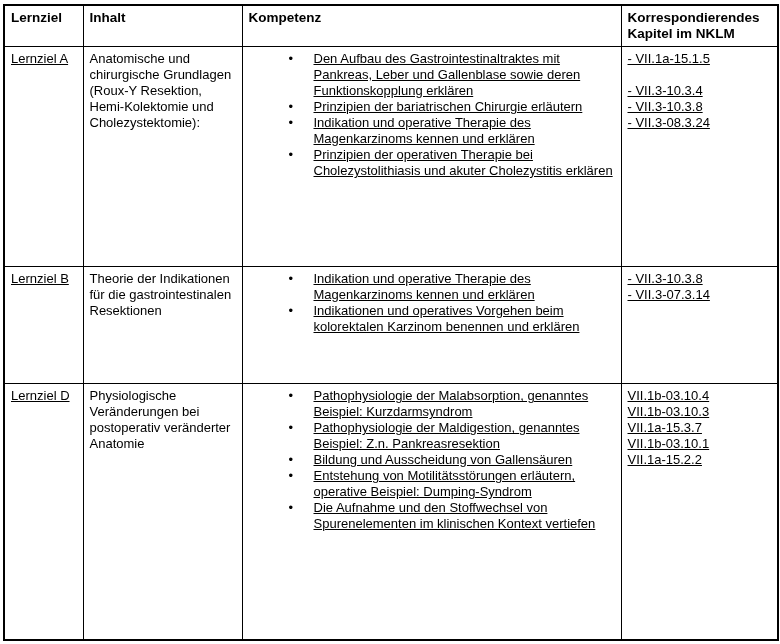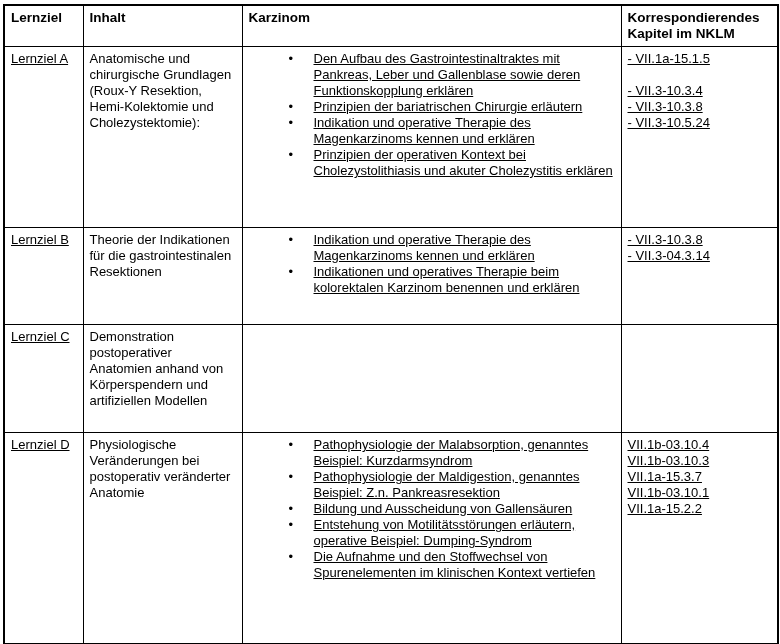--- a/index.html
+++ b/index.html
@@ -56,21 +56,21 @@
   <colgroup>
     <col class="c-lernziel">
       <col class="c-inhalt">
       <col class="c-kompetenz">
       <col class="c-nklm">
   </colgroup>
   <thead>
     <tr class="r-header">
       <th>Lernziel</th>
       <th>Inhalt</th>
-      <th>Karzinom</th>
+      <th>Kompetenz</th>
       <th>Korrespondierendes Kapitel im NKLM</th>
     </tr>
   </thead>
   <tbody>
 
     <tr class="r-a">
       <td>
         <span class="lz">Lernziel A</span>
       </td>
       <td>Anatomische und chirurgische Grundlagen (Roux-Y Resektion, Hemi-Kolektomie und Cholezystektomie):</td>
@@ -83,64 +83,56 @@
           <li>
             <span class="blt">•</span>
             <span class="btxt">Prinzipien der bariatrischen Chirurgie erläutern</span>
           </li>
           <li>
             <span class="blt">•</span>
             <span class="btxt">Indikation und operative Therapie des Magenkarzinoms kennen und erklären</span>
           </li>
           <li>
             <span class="blt">•</span>
-            <span class="btxt">Prinzipien der operativen Kontext bei Cholezystolithiasis und akuter Cholezystitis erklären</span>
+            <span class="btxt">Prinzipien der operativen Therapie bei Cholezystolithiasis und akuter Cholezystitis erklären</span>
           </li>
         </ul>
       </td>
       <td>
         <div class="nklm-line">- VII.1a-15.1.5</div>
         <div class="nklm-line"></div>
         <div class="nklm-line">- VII.3-10.3.4</div>
         <div class="nklm-line">- VII.3-10.3.8</div>
-        <div class="nklm-line">- VII.3-10.5.24</div>
+        <div class="nklm-line">- VII.3-08.3.24</div>
       </td>
     </tr>
 
     <tr class="r-b">
       <td>
         <span class="lz">Lernziel B</span>
       </td>
       <td>Theorie der Indikationen für die gastrointestinalen Resektionen</td>
       <td>
         <ul class="kompetenz-list">
           <li>
             <span class="blt">•</span>
             <span class="btxt">Indikation und operative Therapie des Magenkarzinoms kennen und erklären</span>
           </li>
           <li>
             <span class="blt">•</span>
-            <span class="btxt">Indikationen und operatives Therapie beim kolorektalen Karzinom benennen und erklären</span>
+            <span class="btxt">Indikationen und operatives Vorgehen beim kolorektalen Karzinom benennen und erklären</span>
           </li>
         </ul>
       </td>
       <td>
         <div class="nklm-line">- VII.3-10.3.8</div>
-        <div class="nklm-line">- VII.3-04.3.14</div>
+        <div class="nklm-line">- VII.3-07.3.14</div>
       </td>
     </tr>
 
-    <tr class="r-c">
-      <td>
-        <span class="lz">Lernziel C</span>
-      </td>
-      <td>Demonstration postoperativer Anatomien anhand von Körperspendern und artifiziellen Modellen</td>
-      <td></td>
-      <td></td>
-    </tr>
 
     <tr class="r-d">
       <td>
         <span class="lz">Lernziel D</span>
       </td>
       <td>Physiologische Veränderungen bei postoperativ veränderter Anatomie</td>
       <td>
         <ul class="kompetenz-list">
           <li>
             <span class="blt">•</span>

